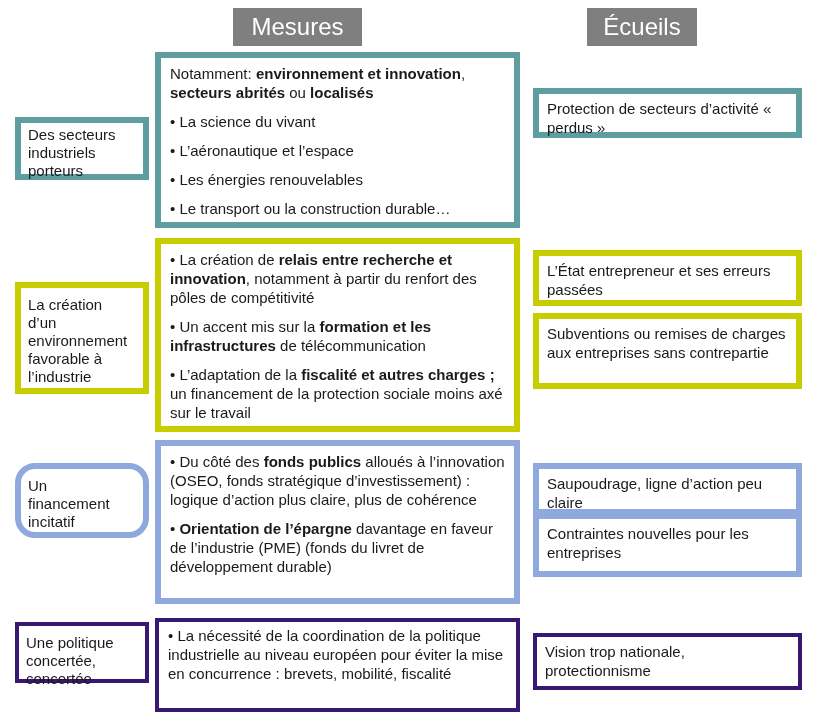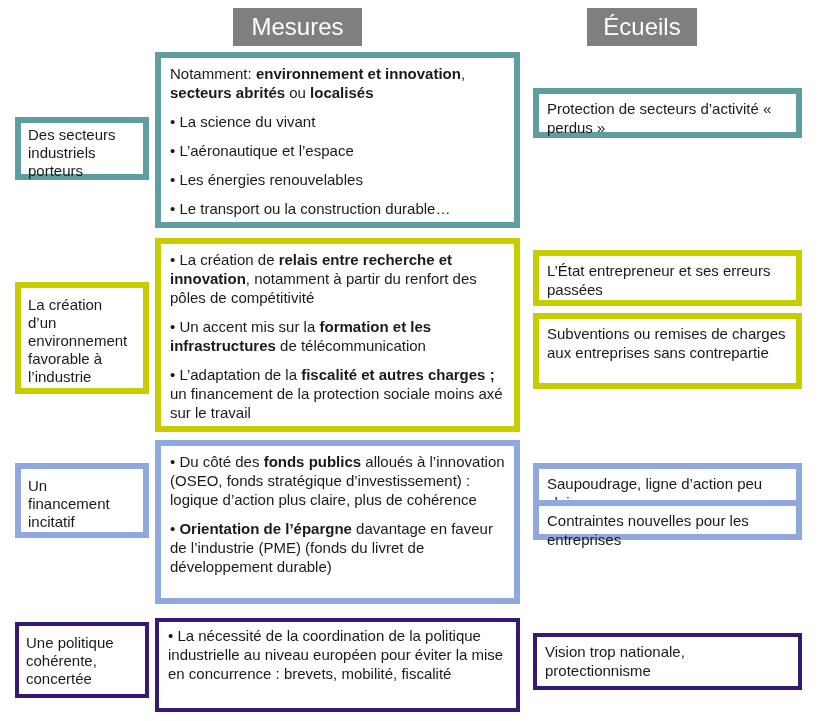--- a/index.html
+++ b/index.html
@@ -16,25 +16,25 @@
   .mbox p{margin:0 0 10px;}
   .mbox p:last-child{margin-bottom:0;}
   .thick{border-width:4px;}
   #l1{top:104px;height:63px;}
   #m1{top:52px;height:176px;}
   #p1a{top:88px;height:50px;}
   #l2{top:282px;height:112px;padding-top:8px;}
   #m2{top:238px;height:194px;}
   #p2a{top:250px;height:56px;}
   #p2b{top:313px;height:76px;}
-  #l3{top:463px;height:75px;padding-top:8px;}
+  #l3{top:463px;height:75px;padding-top:8px;border-radius:20px;}
   #m3{top:440px;height:164px;}
   #p3a{top:463px;height:52px;}
-  #p3b{top:500px;height:40px;}
-  #l4{top:622px;height:76px;padding-top:8px;}
+  #p3b{top:513px;height:64px;}
+  #l4{top:622px;height:61px;padding-top:8px;}
   #m4{top:618px;height:94px;padding-top:4px;padding-bottom:4px;}
   #p4a{top:633px;height:57px;}
 </style>
 </head>
 <body>
 
 <div class="canvas">
 
   <div class="hdr" id="h-mes" style="background-color: rgb(127, 127, 127);">Mesures</div>
   <div class="hdr" id="h-ecu" style="background-color: rgb(127, 127, 127);">Écueils</div>
@@ -75,21 +75,21 @@
     </div>
   <div class="box mbox" id="m3" style="border-color: rgb(143, 168, 222);">
     <p><span>• Du côté des </span><b>fonds publics</b><span> alloués à l’innovation (OSEO, fonds stratégique d’investissement) : logique d’action plus claire, plus de cohérence</span></p>
     <p><span>• </span><b>Orientation de l’épargne</b><span> davantage en faveur de l’industrie (PME) (fonds du livret de développement durable)</span></p>
   </div>
   <div class="box pbox" id="p3a" style="border-color: rgb(143, 168, 222);">Saupoudrage, ligne d’action peu claire</div>
   <div class="box pbox" id="p3b" style="border-color: rgb(143, 168, 222);">Contraintes nouvelles pour les entreprises</div>
 
   <div class="box lbox thick" id="l4" style="border-color: rgb(55, 25, 115);">
       <div>Une politique</div>
-      <div>cohérente,</div>
+      <div>concertée,</div>
       <div>concertée</div>
     </div>
   <div class="box mbox thick" id="m4" style="border-color: rgb(55, 25, 115);">
     <p><span>• La nécessité de la coordination de la politique industrielle au niveau européen pour éviter la mise en concurrence : brevets, mobilité, fiscalité</span></p>
   </div>
   <div class="box pbox thick" id="p4a" style="border-color: rgb(55, 25, 115);">Vision trop nationale, protectionnisme</div>
 
 </div>
 
 </body></html>

